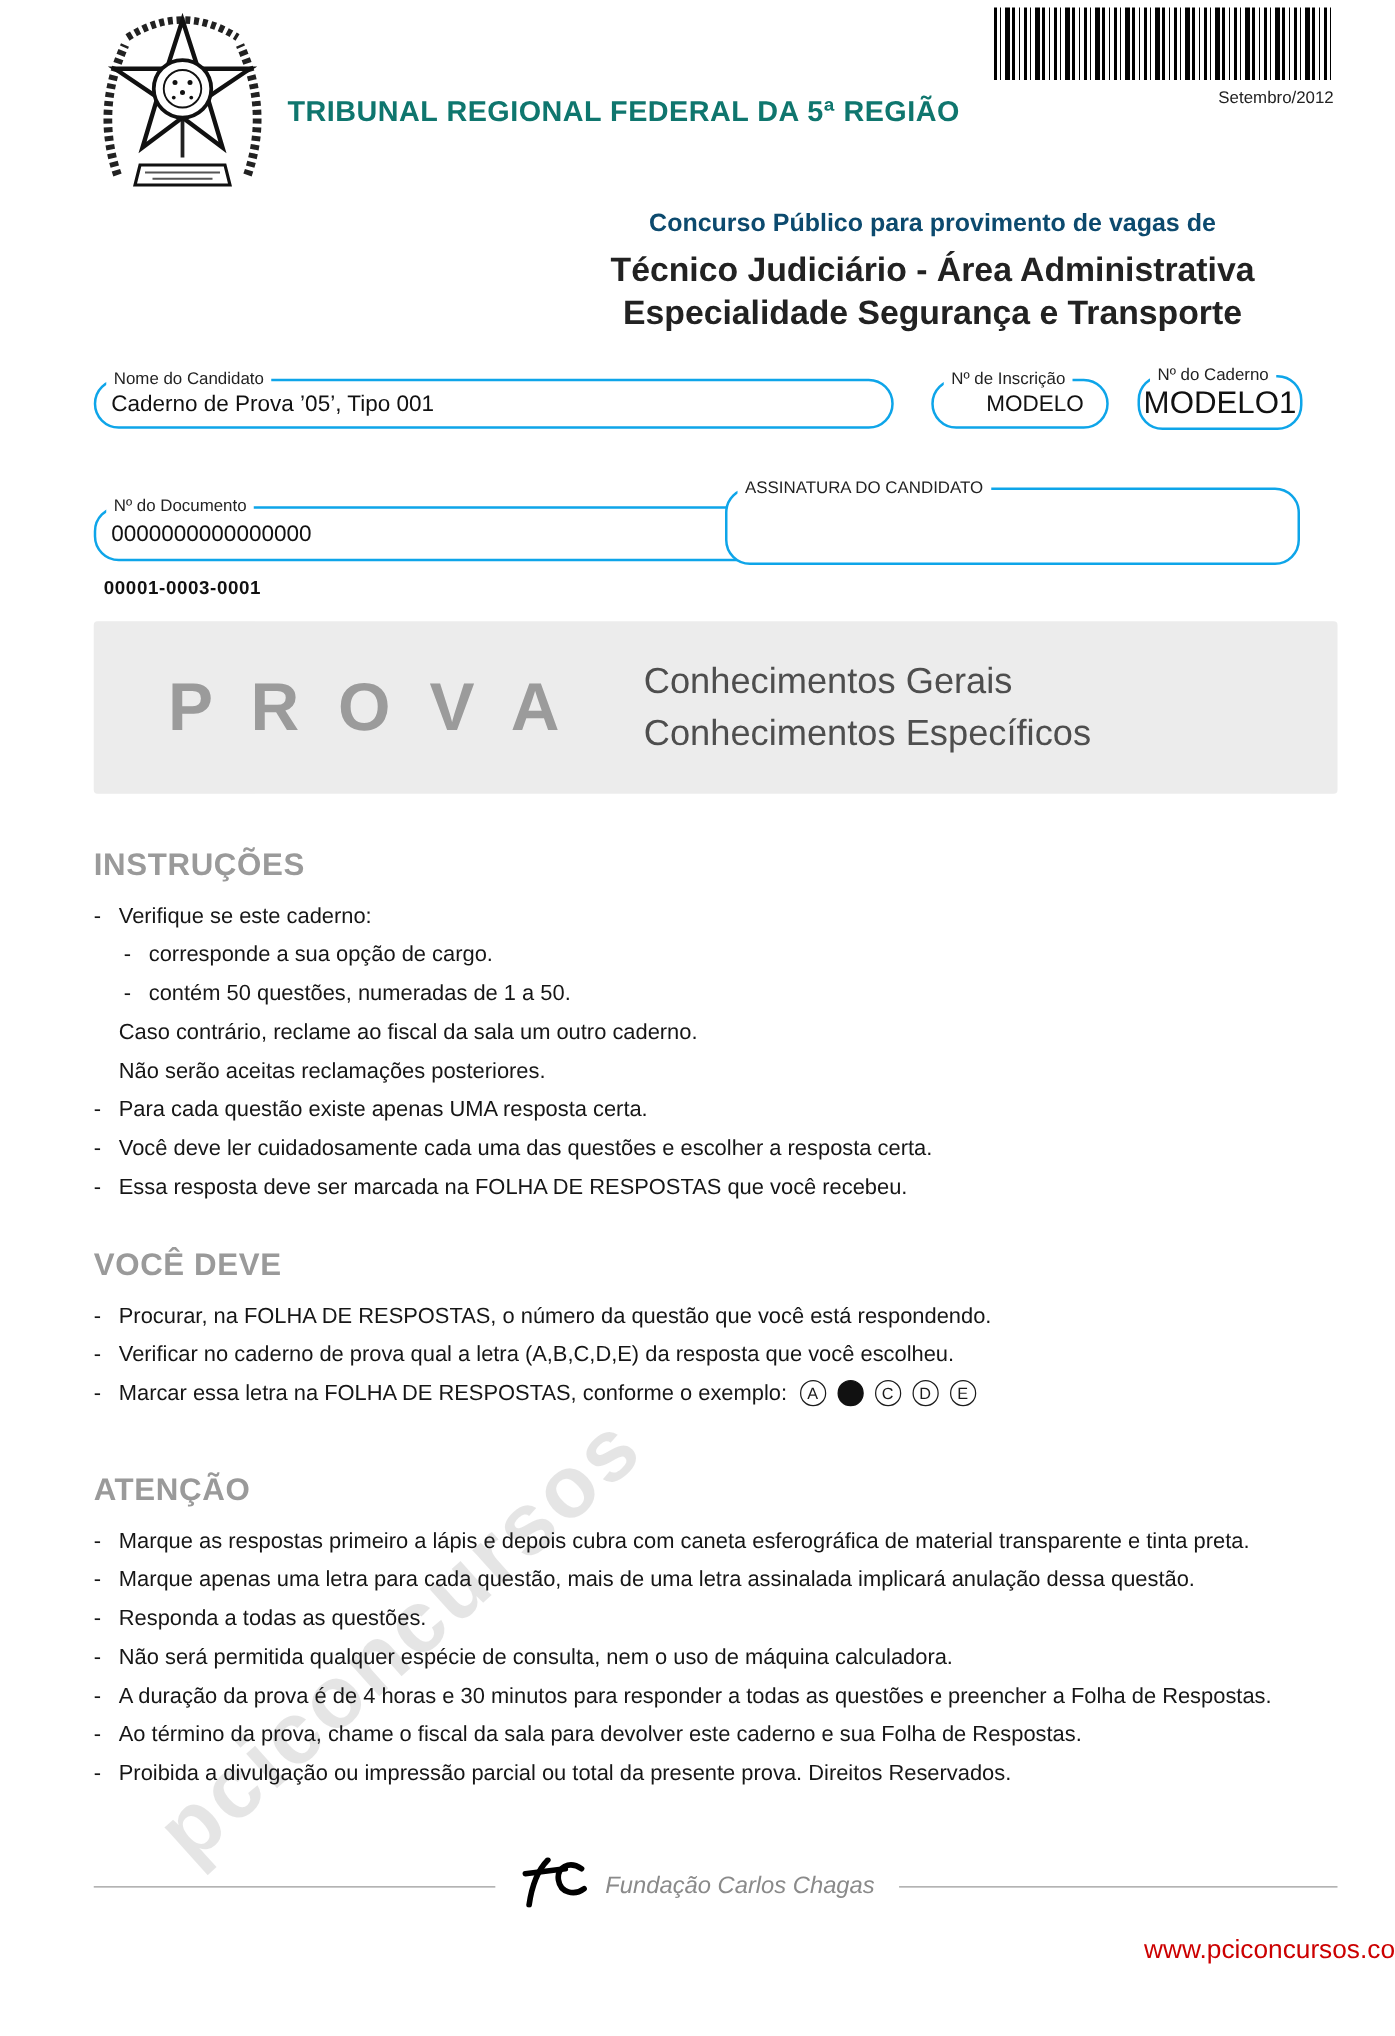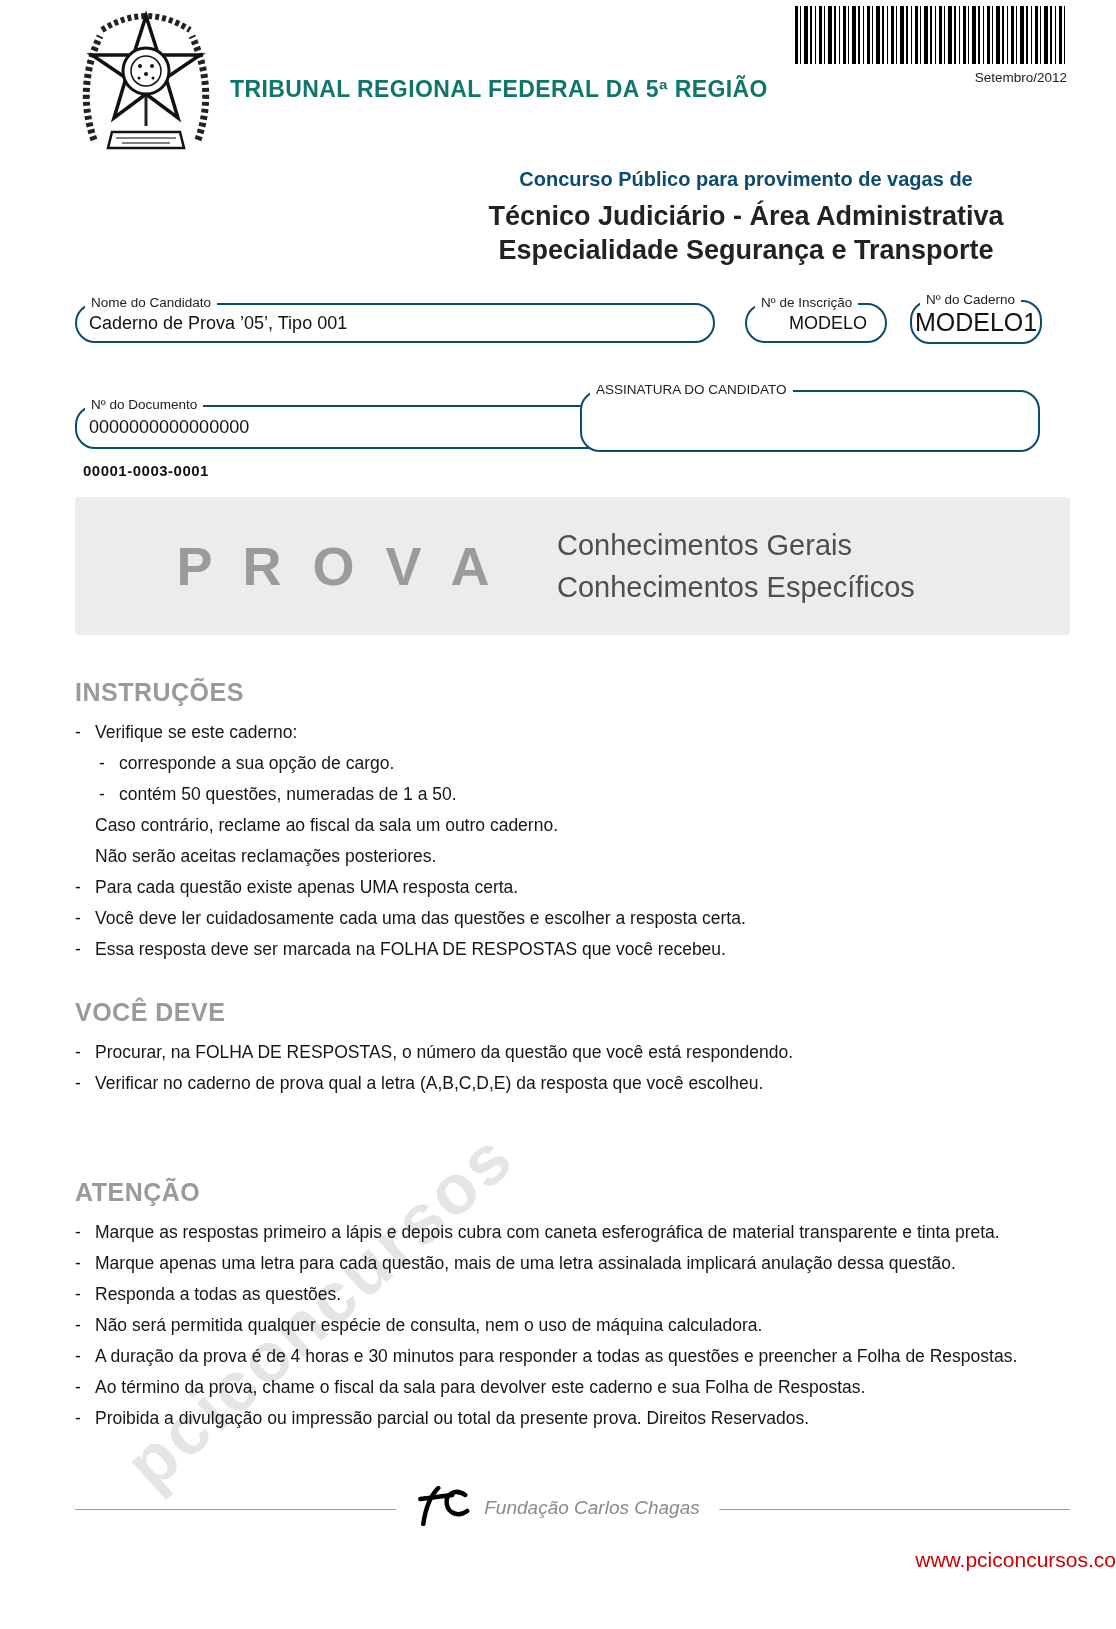--- a/index.html
+++ b/index.html
@@ -34,21 +34,21 @@
     text-align:right; font-size:13.5px; color:#222;
   }
   .concurso-block {
     position:absolute; left:420px; top:168px; width:652px; text-align:center;
   }
   .concurso-intro { font-size:20px; font-weight:bold; color:#0c4a6e; margin-bottom:8px; }
   .cargo-line { font-size:27px; font-weight:bold; color:#222; line-height:34px; }
 
   
   .fbox {
-    position:absolute; border:2px solid #0c4a6e; border-radius:20px; background:#fff;
+    position:absolute; border:2px solid #0ea5e9; border-radius:20px; background:#fff;
   }
   .fbox .lbl {
     position:absolute; top:-10px; left:8px; background:#fff; padding:0 6px;
     font-size:13.5px; color:#222; white-space:nowrap;
   }
   .fbox .val {
     display:flex; align-items:center; height:100%; padding:0 12px; font-size:18px; color:#111;
   }
   .fbox .val.center { justify-content:center; padding:0 4px; }
   .fbox-nome       { left:75px;  top:303px; width:640px; height:40px; }
@@ -63,21 +63,21 @@
   }
 
   
   .prova-box {
     position:absolute; left:75px; top:497px; width:995px; height:138px;
     background:#ececec; border-radius:3px;
     display:flex; align-items:center;
   }
   .prova-title {
     width:440px; text-align:center;
-    font-size:54px; font-weight:bold; letter-spacing:8px; color:#9b9b9b;margin-left:42px;
+    font-size:54px; font-weight:bold; letter-spacing:8px; color:#9b9b9b;
   }
   .prova-subjects { font-size:29px; color:#4e4e4e; line-height:42px; }
 
   
   .section { position:absolute; left:75px; width:995px; }
   .sec-instrucoes { top:678px; }
   .sec-vocedeve  { top:998px; }
   .sec-atencao   { top:1178px; }
   .sec-heading { font-size:25px; font-weight:bold; color:#9a9a9a; letter-spacing:0.5px; margin-bottom:14px; }
   .li { display:flex; margin-bottom:8px; font-size:17.5px; line-height:23px; color:#161616; }
@@ -228,20 +228,33 @@
   <div class="section sec-vocedeve">
     <div class="sec-heading">VOCÊ DEVE</div>
     <div class="li">
       <span class="dash"></span>
       <span>Procurar, na FOLHA DE RESPOSTAS, o número da questão que você está respondendo.</span>
     </div>
     <div class="li">
       <span class="dash"></span>
       <span>Verificar no caderno de prova qual a letra (A,B,C,D,E) da resposta que você escolheu.</span>
     </div>
+    <div class="li">
+      <span class="dash"></span>
+      <span class="example-row">
+        <span>Marcar essa letra na FOLHA DE RESPOSTAS, conforme o exemplo:</span>
+        <span class="bubbles">
+          <span class="bubble">A</span>
+          <span class="bubble filled"></span>
+          <span class="bubble">C</span>
+          <span class="bubble">D</span>
+          <span class="bubble">E</span>
+        </span>
+      </span>
+    </div>
   </div>
 
   <div class="section sec-atencao">
     <div class="sec-heading">ATENÇÃO</div>
     <div class="li">
       <span class="dash"></span>
       <span>Marque as respostas primeiro a lápis e depois cubra com caneta esferográfica de material transparente e tinta preta.</span>
     </div>
     <div class="li">
       <span class="dash"></span>

